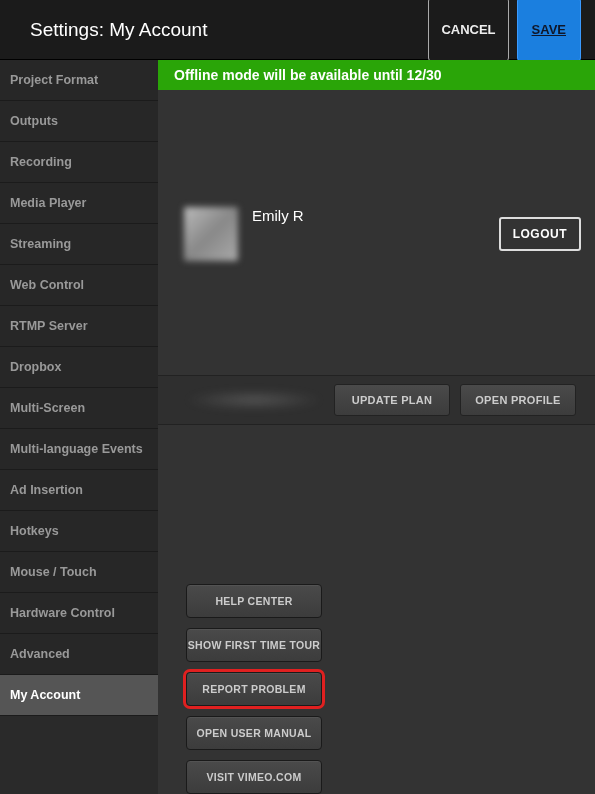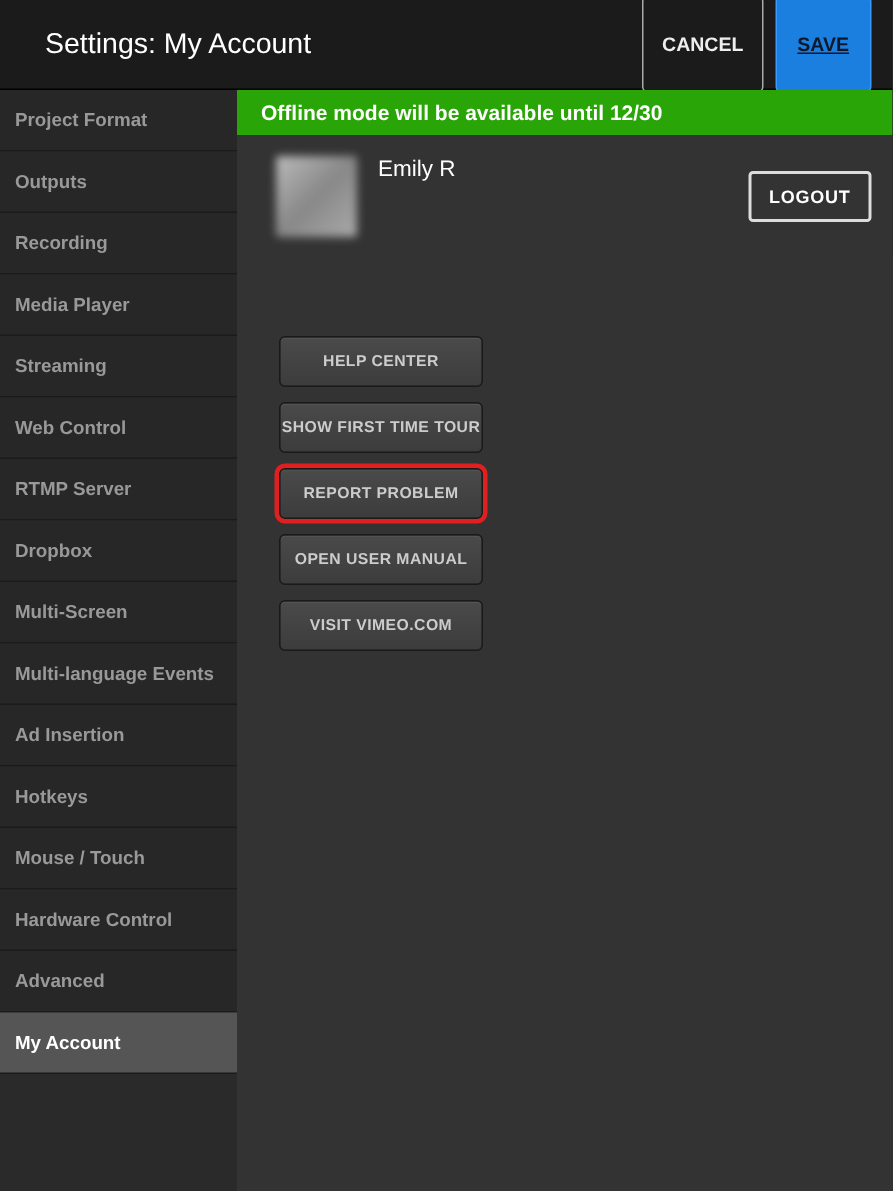--- a/index.html
+++ b/index.html
@@ -63,20 +63,21 @@
   .sidebar-item.active {
     background: #555;
     color: #fff;
   }
 
   .main {
     flex: 1;
     background: #333;
     display: flex;
     flex-direction: column;
+    justify-content: space-between;
   }
   .banner {
     background: #2aa508;
     color: #fff;
     font-size: 14px;
     font-weight: bold;
     padding: 7px 16px;
   }
   .profile-row {
     display: flex;
@@ -197,20 +198,25 @@
 
   <div class="main">
     <div class="banner">Offline mode will be available until 12/30</div>
 
     <div class="profile-row">
       <div class="avatar"></div>
       <div class="profile-name">Emily R</div>
       <button class="logout-btn">LOGOUT</button>
     </div>
 
+    <div class="plan-row">
+      <div class="plan-label"></div>
+      <button class="plan-btn">UPDATE PLAN</button>
+      <button class="plan-btn">OPEN PROFILE</button>
+    </div>
 
     <div class="action-list" id="action-list">
         <button class="action-btn">HELP CENTER</button>
         <button class="action-btn">SHOW FIRST TIME TOUR</button>
         <button class="action-btn highlighted">REPORT PROBLEM</button>
         <button class="action-btn">OPEN USER MANUAL</button>
         <button class="action-btn">VISIT VIMEO.COM</button>
       </div>
   </div>
 </div>

